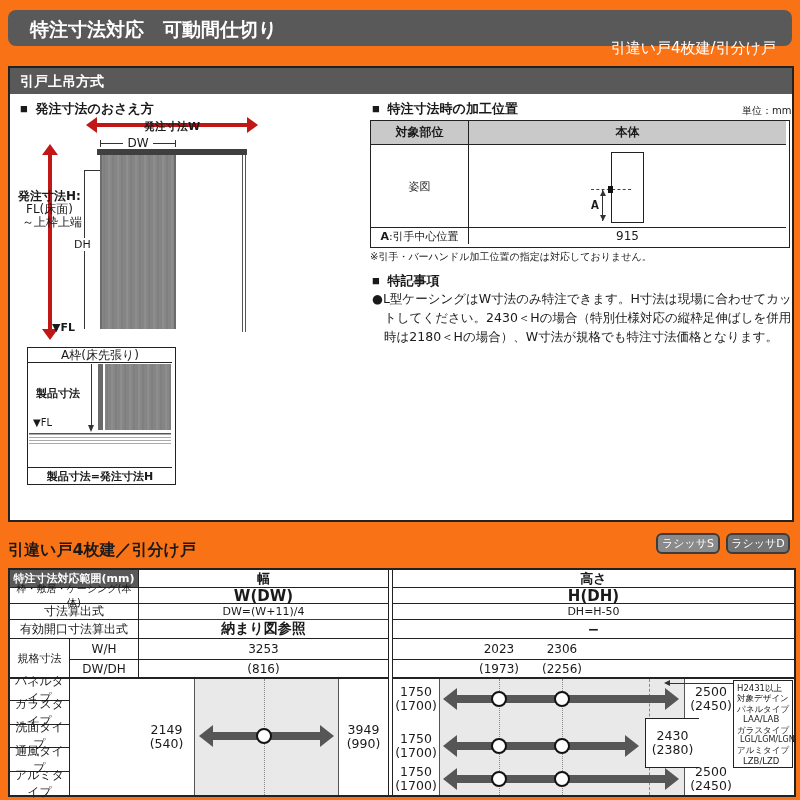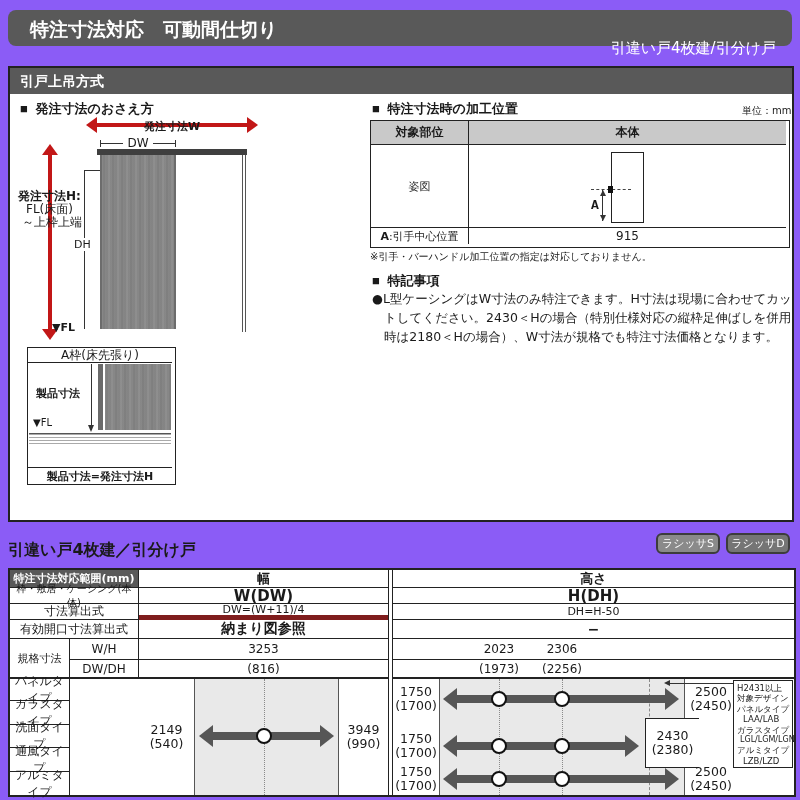--- a/index.html
+++ b/index.html
@@ -1,16 +1,16 @@
 <!DOCTYPE html>
 <html><head>
 <meta charset="utf-8">
 <style>
   html,body{margin:0;padding:0;background:#fdfdfd;}
-  #page{position:relative;width:800px;height:800px;background:#8b5cf6;overflow:hidden;
+  #page{position:relative;width:800px;height:800px;background:#f97316;overflow:hidden;
         font-family:"DejaVu Sans","Liberation Sans",sans-serif;color:#1a1a1a;}
   .abs{position:absolute;}
   .cell{position:absolute;display:flex;align-items:center;justify-content:center;box-sizing:border-box;text-align:center;}
   .col{flex-direction:column;line-height:1.15;}
   .dark{background:#595959;color:#fff;}
   .grayhead{background:#c9c9c9;}
   .zone{background:#e9e9e9;border-left:1px solid #555;border-right:1px solid #555;}
   .b{font-weight:bold;}.t10{font-size:10px;}.t105{font-size:12px;}.t11{font-size:11px;}
   .t12{font-size:12px;}.t125{font-size:12.5px;}.t13{font-size:13px;font-family:Liberation Mono, monospace;}.t14{font-size:14px;}
   .t15{font-size:15px;}.t16{font-size:16px;}.t19{font-size:19px;}
@@ -124,21 +124,21 @@
 
     <div class="cell b t11 dark" style="left:0;top:0;width:129px;height:18px;border-right:1px solid #222;border-bottom:1px solid #222;">特注寸法対応範囲(mm)</div>
     <div class="cell b t13" style="left:129px;top:0;width:249px;height:18px;border-bottom:1px solid #222;">幅</div>
     <div class="cell b t13" style="left:383px;top:0;width:401px;height:18px;border-bottom:1px solid #222;">高さ</div>
 
     <div class="cell t10" style="left:0;top:18px;width:129px;height:16px;border-right:1px solid #222;border-bottom:1px solid #222;">枠・敷居・ケーシング(本体)</div>
     <div class="cell b t15" style="left:129px;top:18px;width:249px;height:16px;border-bottom:1px solid #222;">W(DW)</div>
     <div class="cell b t15" style="left:383px;top:18px;width:401px;height:16px;border-bottom:1px solid #222;">H(DH)</div>
 
     <div class="cell t105" style="left:0;top:34px;width:129px;height:16px;border-right:1px solid #222;border-bottom:1px solid #222;">寸法算出式</div>
-    <div class="cell t11" style="left:129px;top:34px;width:249px;height:16px;border-bottom:5px solid #7f1d1d;">DW=(W+11)/4</div>
+    <div class="cell t11" style="left:129px;top:34px;width:249px;height:16px;border-bottom:1px solid #7f1d1d;">DW=(W+11)/4</div>
     <div class="cell t11" style="left:383px;top:34px;width:401px;height:16px;border-bottom:1px solid #222;">DH=H-50</div>
 
     <div class="cell t105" style="left:0;top:50px;width:129px;height:19px;border-right:1px solid #222;border-bottom:1px solid #222;">有効開口寸法算出式</div>
     <div class="cell b t14" style="left:129px;top:50px;width:249px;height:19px;border-bottom:1px solid #222;">納まり図参照</div>
     <div class="cell b t14" style="left:383px;top:50px;width:401px;height:19px;border-bottom:1px solid #222;">−</div>
 
     <div class="cell t11" style="left:0;top:69px;width:60px;height:39px;border-right:1px solid #222;">規格寸法</div>
     <div class="cell t105" style="left:60px;top:69px;width:69px;height:21px;border-right:1px solid #222;border-bottom:1px solid #222;">W/H</div>
     <div class="cell t12" style="left:129px;top:69px;width:249px;height:21px;border-bottom:1px solid #222;">3253</div>
     <div class="cell t12" style="left:383px;top:69px;width:401px;height:21px;border-bottom:1px solid #222;">

